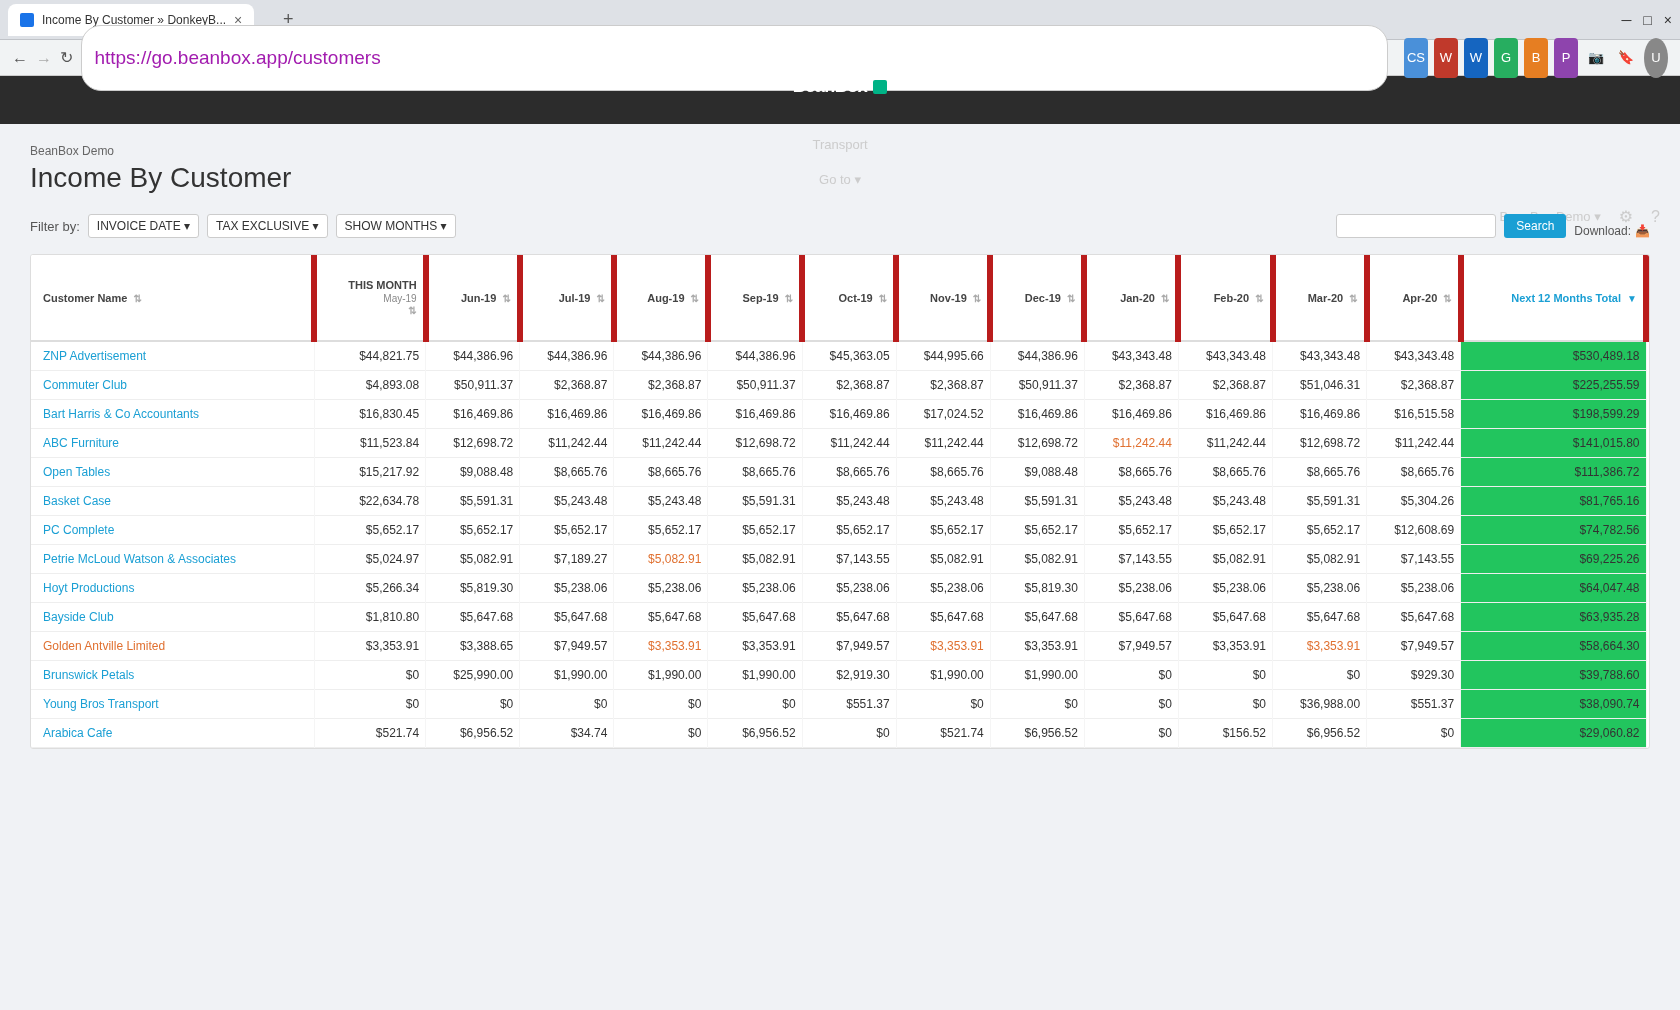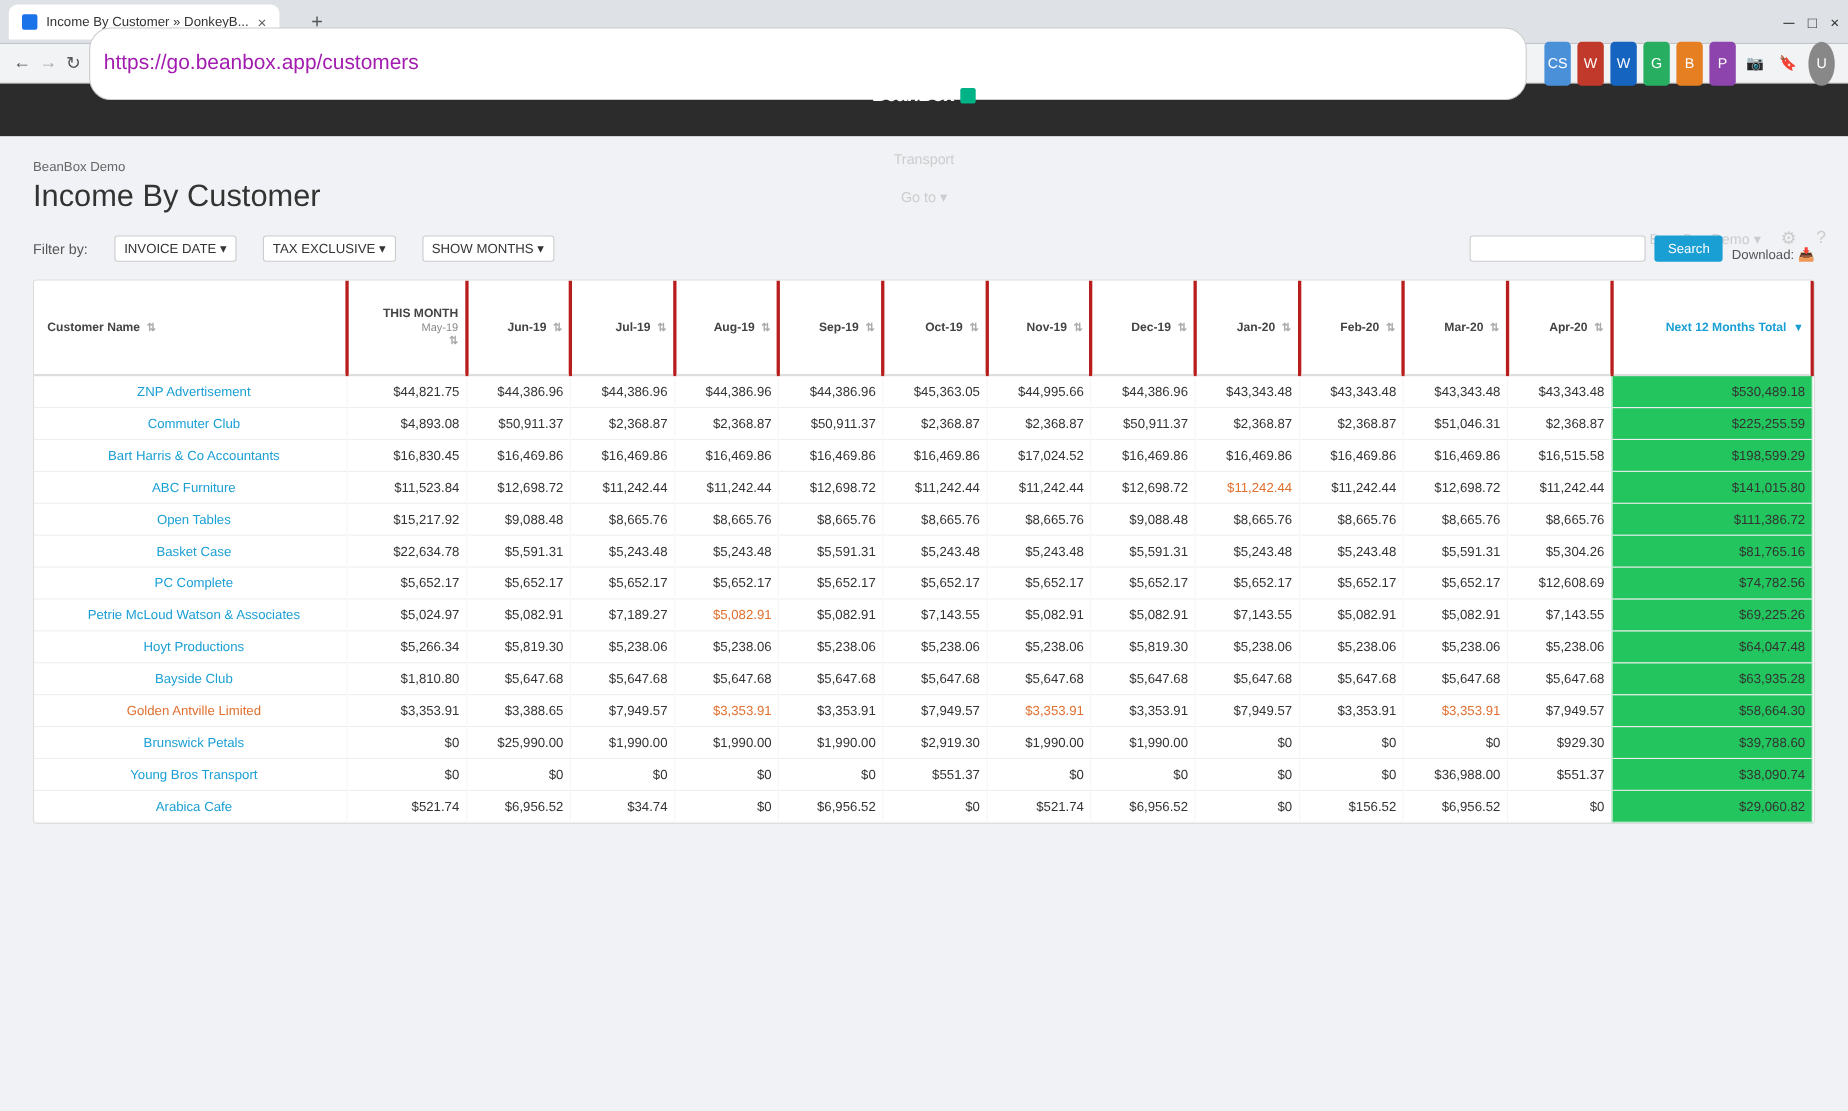--- a/index.html
+++ b/index.html
@@ -27,40 +27,40 @@
     .nav-right { margin-left: auto; display: flex; align-items: center; gap: 18px; }
     .nav-user { color: #ccc; font-size: 13px; cursor: pointer; }
     .nav-icon { color: #ccc; font-size: 16px; cursor: pointer; }
 
     
     .page-wrapper { background: #f0f2f5; min-height: calc(100vh - 84px); padding: 20px 30px; }
     .breadcrumb { color: #666; font-size: 12px; margin-bottom: 4px; }
     .page-title { font-size: 28px; font-weight: 300; color: #333; margin-bottom: 20px; }
 
     
-    .filters { display: flex; align-items: center; gap: 24px; margin-bottom: 16px; }
+    .filters { display: flex; align-items: center; gap: 8px; margin-bottom: 16px; }
     .filter-label { font-size: 13px; color: #555; }
     .filter-select { background: #fff; border: 1px solid #ccc; border-radius: 3px; padding: 4px 8px; font-size: 12px; color: #333; cursor: pointer; display: flex; align-items: center; gap: 4px; }
     .search-area { margin-left: auto; display: flex; align-items: flex-end; gap: 8px; }
     .search-input { border: 1px solid #ccc; border-radius: 3px; padding: 4px 8px; font-size: 12px; width: 160px; background: #fff; }
     .search-btn { background: #1a9fd4; color: #fff; border: none; border-radius: 3px; padding: 5px 12px; font-size: 12px; cursor: pointer; }
     .download-link { font-size: 12px; color: #555; cursor: pointer; display: flex; align-items: center; gap: 4px; }
 
     
     .table-container { background: #fff; border: 1px solid #ddd; border-radius: 3px; overflow-x: auto; }
     table { width: 100%; border-collapse: collapse; font-size: 12px; }
     thead tr { background: #fff; border-bottom: 2px solid #ddd; }
-    thead th { padding: 24px 6px; text-align: right; font-weight: 600; color: #444; font-size: 11px; white-space: nowrap; border-right: 3px solid #b91c1c; position: relative; }
+    thead th { padding: 24px 6px; text-align: right; font-weight: 600; color: #444; font-size: 11px; white-space: nowrap; border-right: 6px solid #b91c1c; position: relative; }
     thead th:first-child { text-align: left; padding-left: 12px; min-width: 220px; }
     thead th .sort-icon { color: #aaa; font-size: 10px; margin-left: 3px; }
     .th-sub { display: block; color: #888; font-weight: normal; font-size: 10px; margin-top: 2px; }
     .th-main { color: #444; font-weight: 600; font-size: 11px; }
     tbody tr { border-bottom: 1px solid #eee; }
     tbody td { padding: 7px 6px; text-align: right; color: #333; white-space: nowrap; border-right: 1px solid #f5f5f5; }
-    tbody td:first-child { text-align: center; padding-left: 12px; }
+    tbody td:first-child { text-align: left; padding-left: 12px; }
     tbody td:first-child a { color: #1a9fd4; text-decoration: none; }
     .last-col { color: #333; font-weight: 500; background: #22c55e; }
     thead th:last-child { color: #1a9fd4; }
   </style>
 </head>
 <body>
 
 <div class="browser-chrome">
   <div style="display:flex; align-items:center; gap:20px;">
     <div class="browser-tab">

